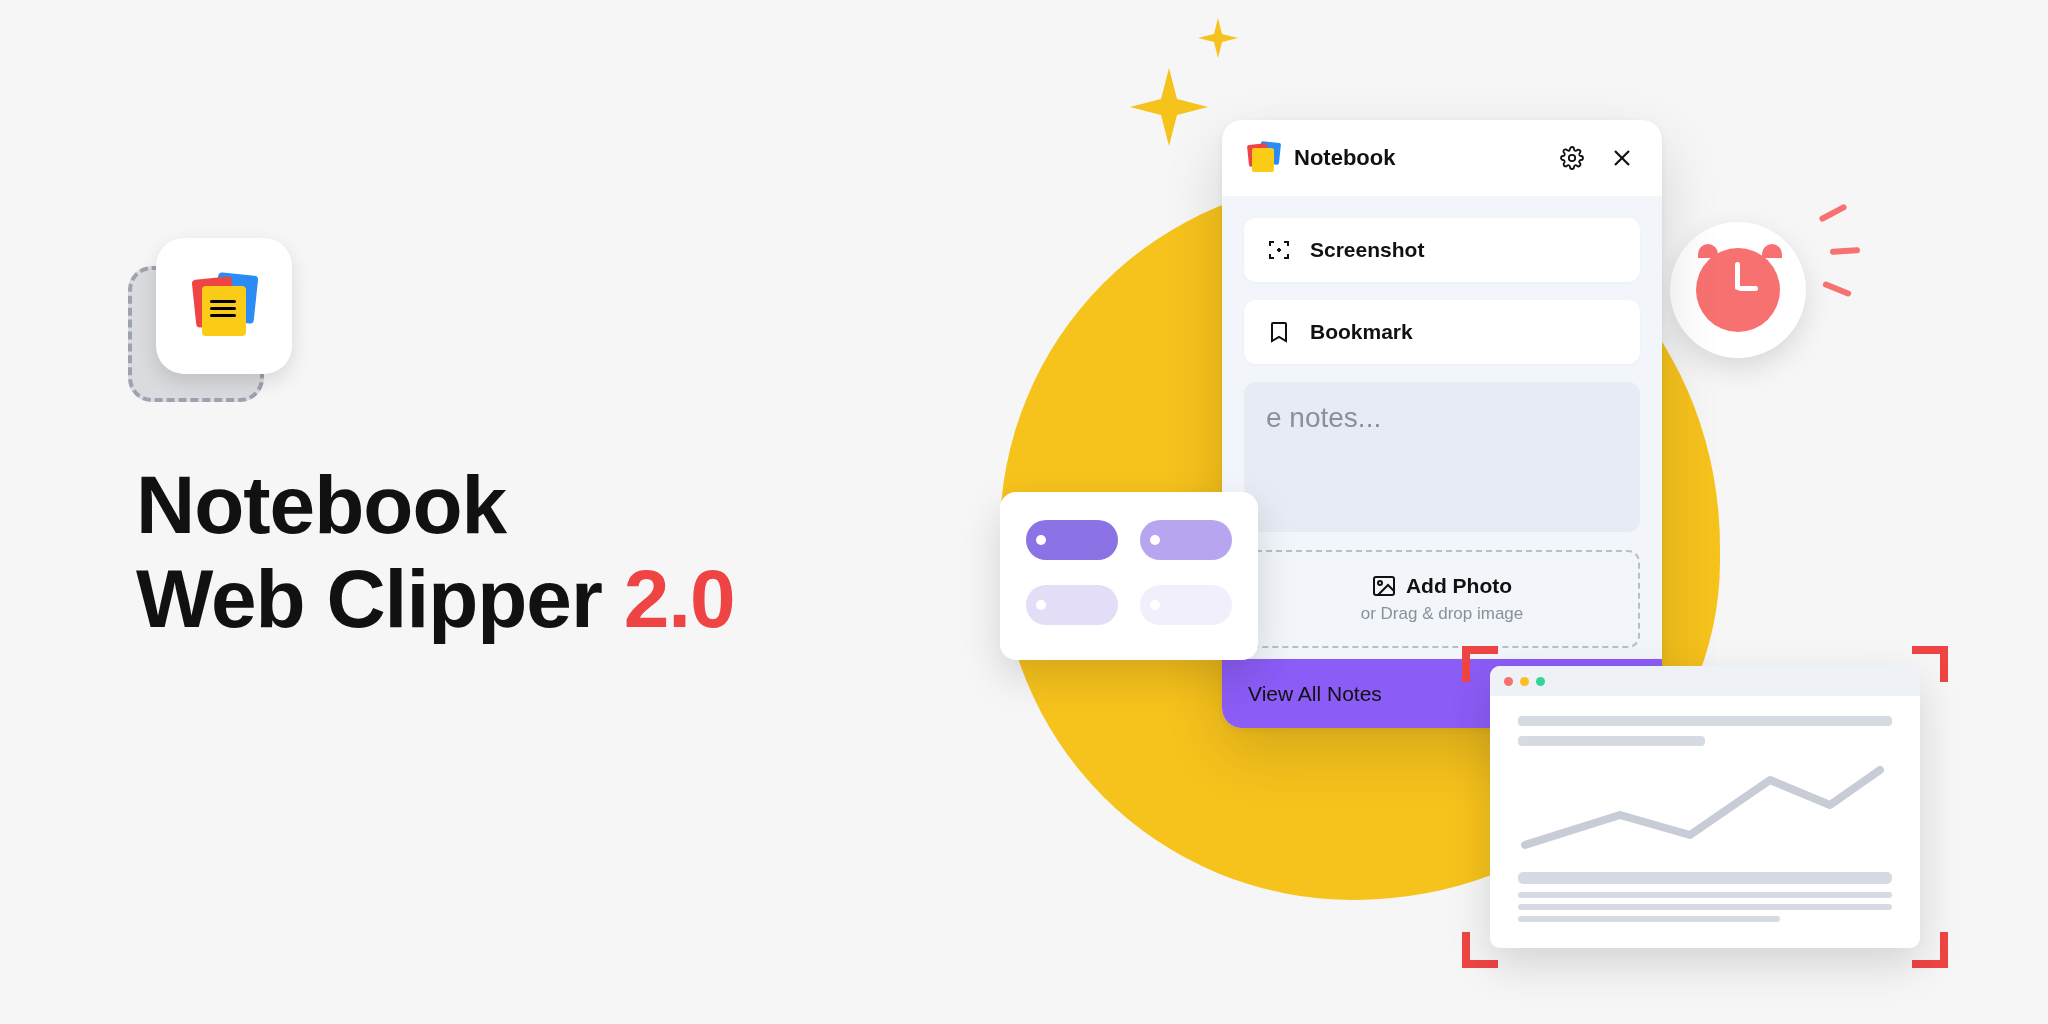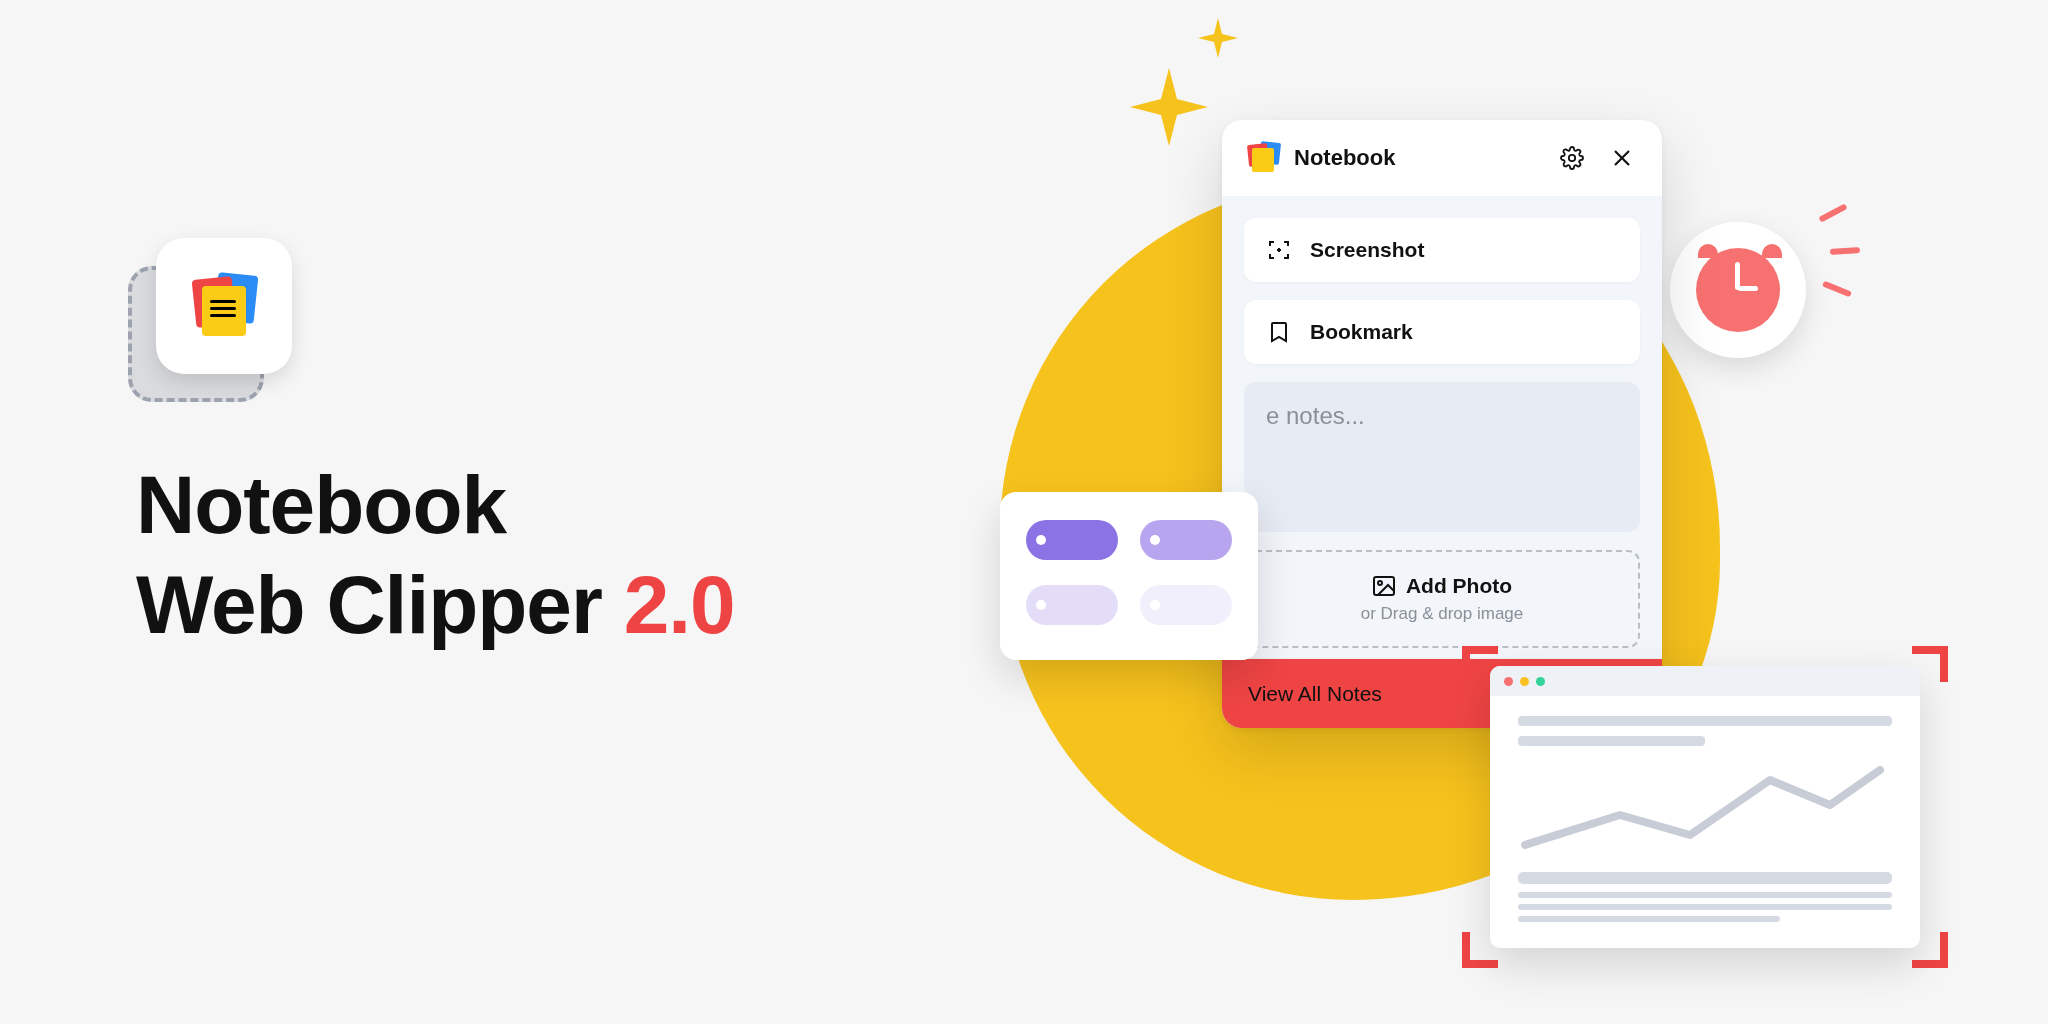--- a/index.html
+++ b/index.html
@@ -22,21 +22,20 @@
     font-size: 82px;
     font-weight: 800;
     color: #111;
     letter-spacing: -1px;
   }
   .hero-title .line2 {
     font-size: 82px;
     font-weight: 800;
     color: #111;
     letter-spacing: -1px;
-    margin-top: 6px;
   }
   .hero-title .line2 .accent { color: #ef4444; }
 
   
   .app-icon-stack {
     position: absolute;
     left: 128px;
     top: 238px;
     width: 170px; height: 170px;
   }
@@ -143,32 +142,32 @@
   .option {
     background:#fff; border-radius:12px; height:64px;
     display:flex; align-items:center; gap:18px; padding:0 22px;
     font-size:21px; font-weight:700; color:#111;
     box-shadow: 0 1px 3px rgba(0,0,0,.04);
     cursor:pointer;
   }
   .option .opt-icon { width:26px; height:26px; display:flex;align-items:center;justify-content:center; color:#111;}
   .notes-box {
     background:#e7ebf3; border-radius:12px; height:150px;
-    padding:20px 22px; font-size:24px; color:#8a8f98;
+    padding:20px 22px; font-size:28px; color:#8a8f98;
   }
   .photo-drop {
     border:2px dashed #b9bec9; border-radius:12px;
     padding:22px 10px; text-align:center;
     display:flex; flex-direction:column; align-items:center; gap:6px;
     cursor:pointer;
   }
   .photo-drop .row1{ display:flex; align-items:center; gap:10px; font-size:21px; font-weight:600; color:#111;}
   .photo-drop .row2{ font-size:17px; color:#8a8f98;}
   .panel-footer {
-    background:#ef4444;
+    background:#8b5cf6;
     height:70px;
     display:flex; align-items:center; justify-content:space-between;
     padding:0 26px;
     border-top:1px solid #edf0f5;
   }
   .panel-footer .view-all{ font-size:21px; font-weight:500; color:#111; cursor:pointer;}
   .panel-footer .arrow{ font-size:26px; color:#111;}
 
   
   .toggle-card {

